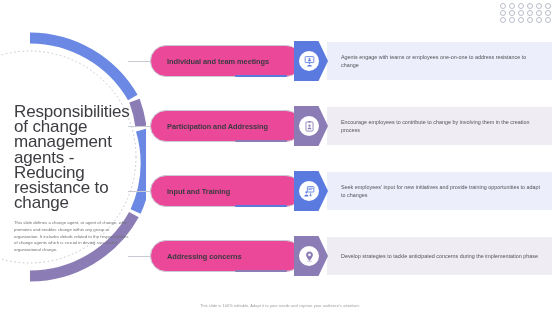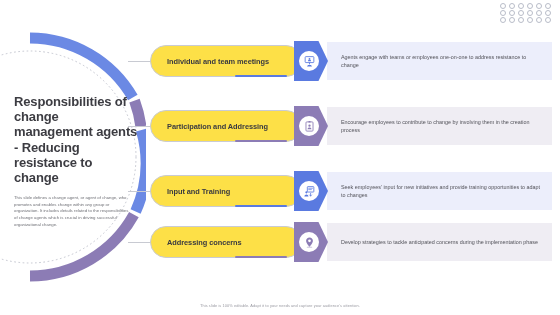--- a/index.html
+++ b/index.html
@@ -49,26 +49,26 @@
   #ring-wrap svg { display: block; }
 
   
   #left-block {
     position: absolute;
     left: 14px;
     top: 92px;
     width: 124px;
   }
   #slide-title {
-    font-size: 13px;
+    font-size: 17px;
     line-height: 15.2px;
-    font-weight: 700;
+    font-weight: 400;
     color: #3c3c42;
     letter-spacing: -0.15px;
-    margin: 2px 0 10px 0;
+    margin: 12px 0 10px 0;
   }
   #slide-desc {
     font-size: 4.3px;
     line-height: 6.6px;
     color: #6f7076;
     margin: 0;
     width: 116px;
   }
 
   
@@ -76,21 +76,21 @@
     position: absolute;
     left: 150px;
     right: 8px;
     height: 46px;
     display: flex;
     align-items: center;
   }
   .row-1 { top: 38px; }
   .row-2 { top: 103px; }
   .row-3 { top: 168px; justify-content: center; }
-  .row-4 { top: 219px; }
+  .row-4 { top: 233px; }
 
   
   .connector {
     position: absolute;
     left: -22px;
     top: 23px;
     width: 24px;
     height: 1px;
     background: #c8cad2;
   }
@@ -98,21 +98,21 @@
   
   .pill {
     position: relative;
     width: 152px;
     height: 32px;
     border: 1px solid #c9cbd4;
     border-radius: 16px;
     display: flex;
     align-items: center;
     box-sizing: border-box;
-    background: #fde047;
+    background: #ec4899;
     flex: 0 0 auto;
     z-index: 2;
   }
   .pill-label {
     font-size: 7.4px;
     font-weight: 700;
     color: #3a3a40;
     padding-left: 16px;
     letter-spacing: -0.05px;
     white-space: nowrap;

